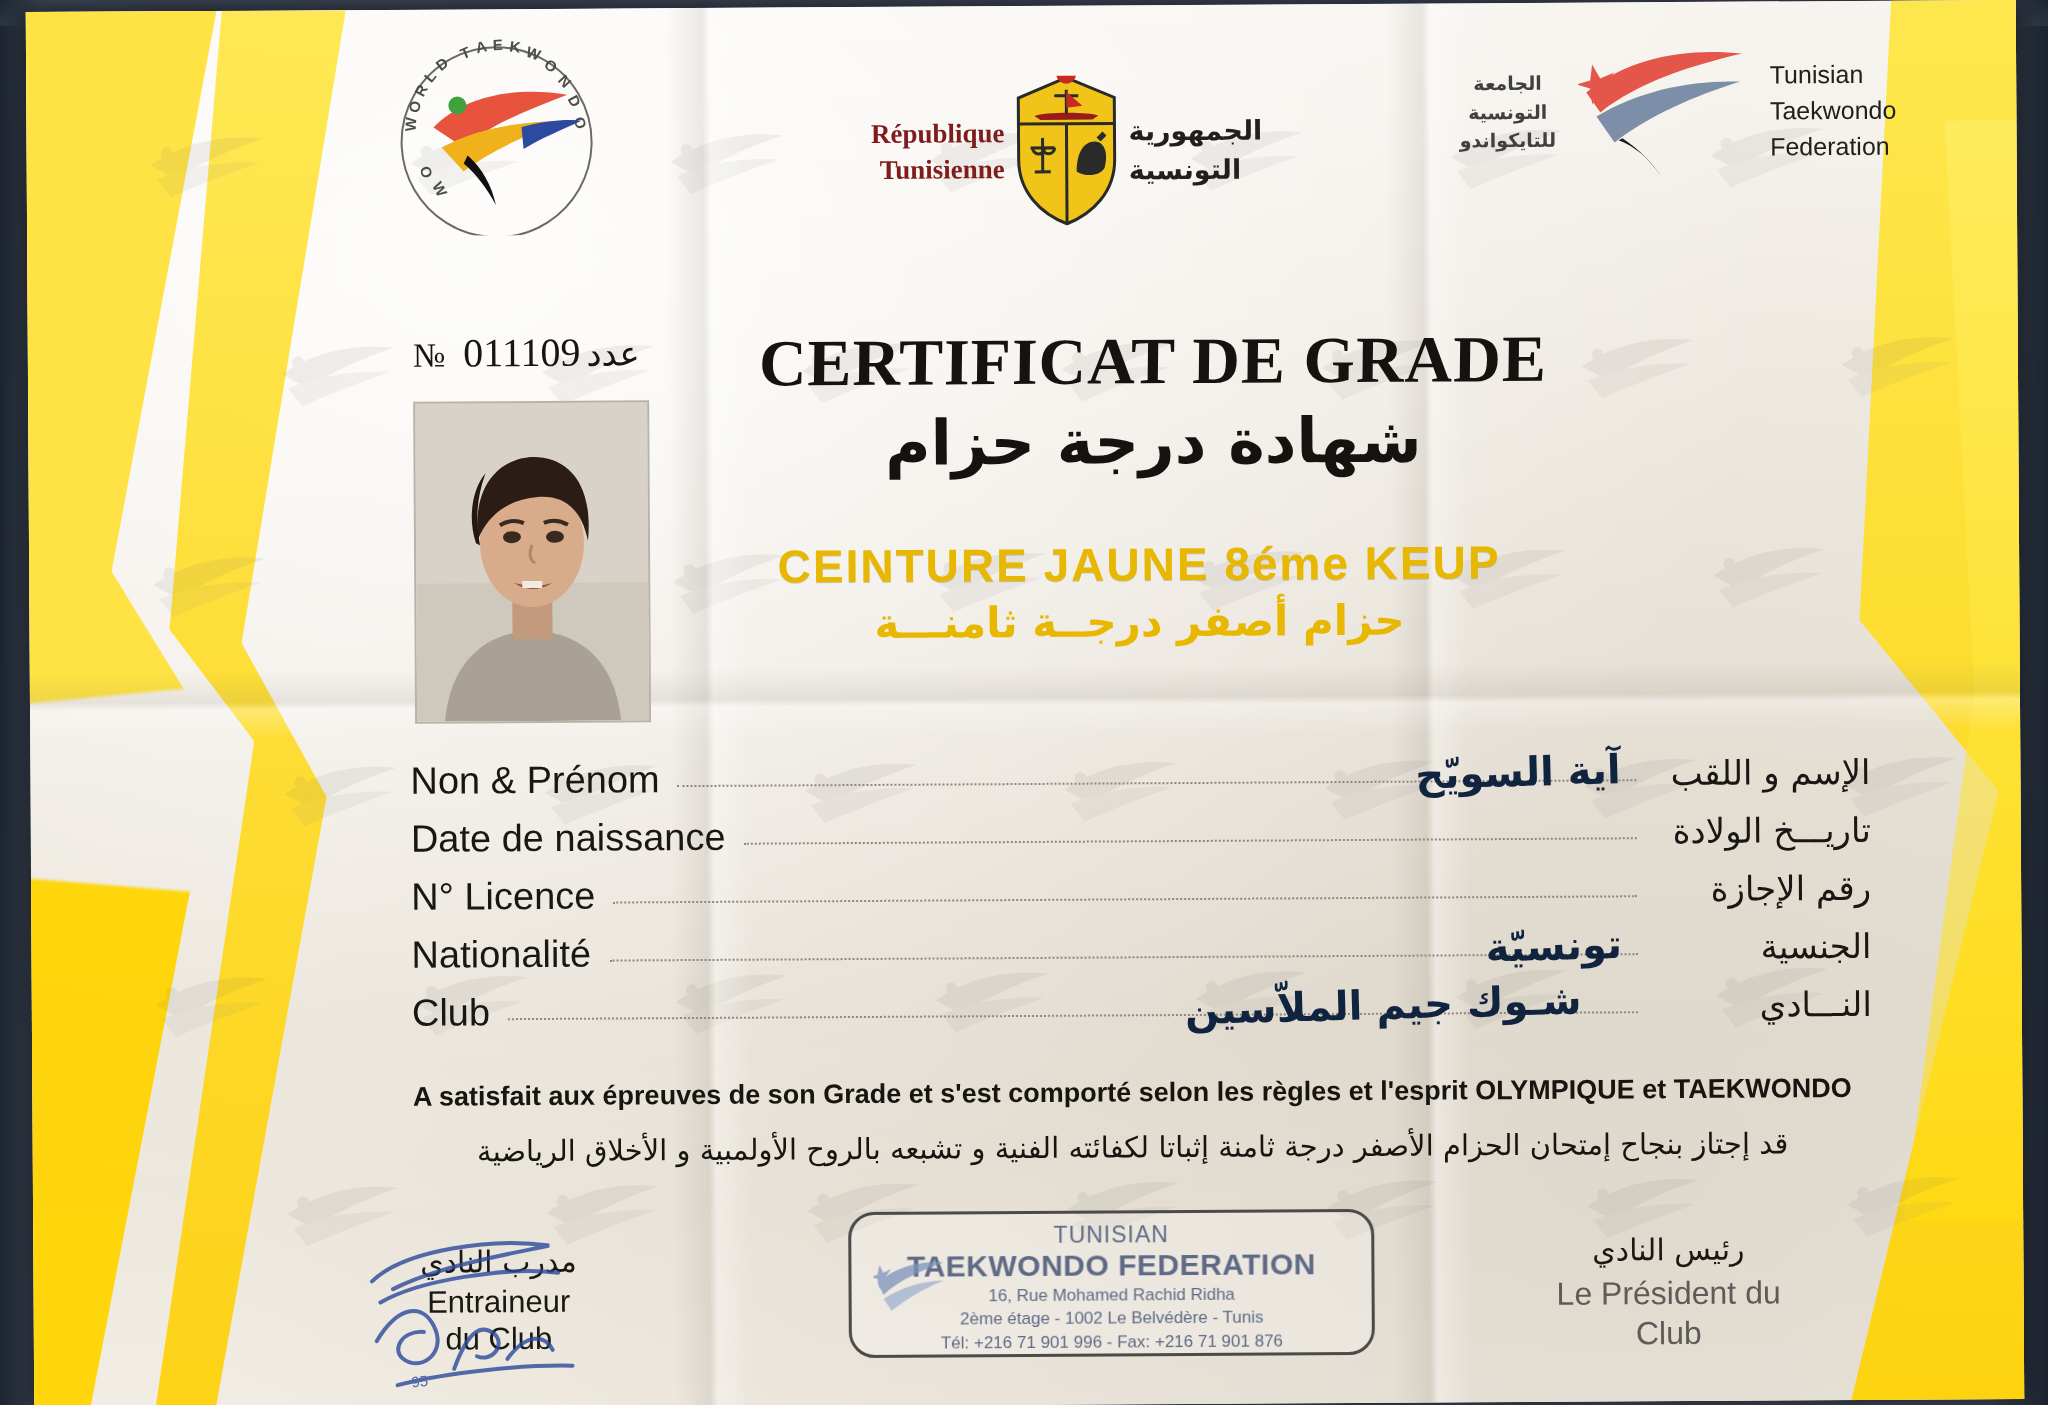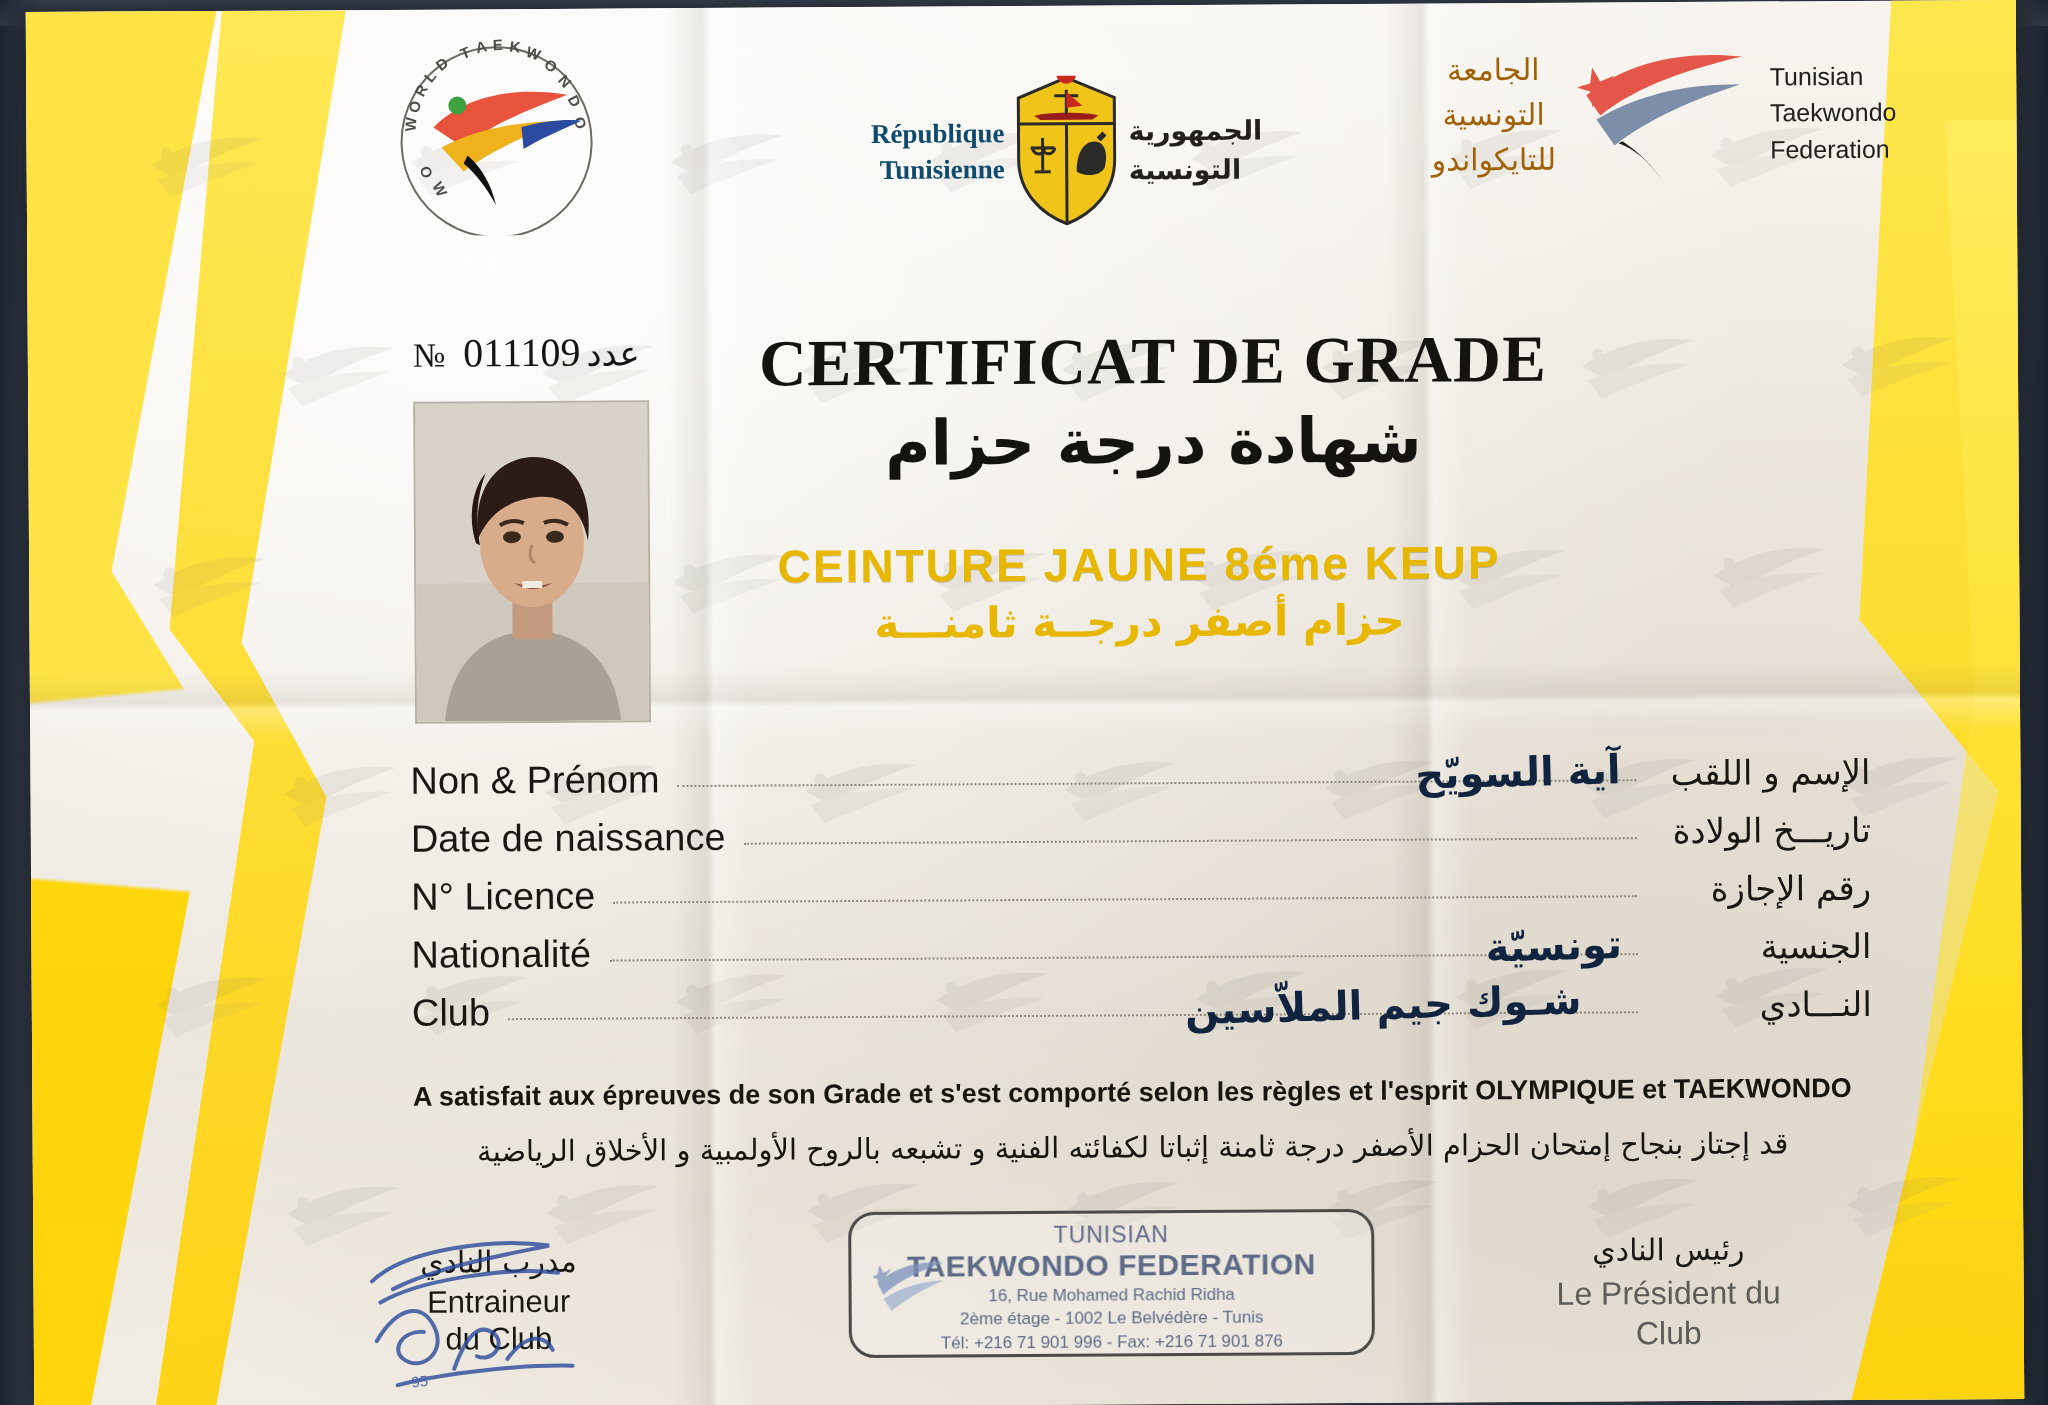--- a/index.html
+++ b/index.html
@@ -136,21 +136,21 @@
     width: 420px;
     display: flex;
     align-items: center;
     justify-content: center;
     gap: 10px;
   }
   .rep-fr {
     font-family: "Liberation Serif", serif;
     font-weight: 700;
     font-size: 27px;
-    color: #0c4a6e;
+    color: #7f1d1d;
     line-height: 1.35;
     text-align: right;
     width: 150px;
   }
   .rep-ar {
     font-family: "DejaVu Sans", sans-serif;
     font-weight: 700;
     font-size: 27px;
     color: #23201c;
     line-height: 1.45;
@@ -166,23 +166,23 @@
     position: absolute;
     right: 120px; top: 26px;
     display: flex;
     align-items: center;
     gap: 22px;
   }
   .ttf-ar {
     font-family: "DejaVu Sans", sans-serif;
     direction: rtl;
     text-align: center;
-    font-size: 30px;
-    font-weight: 400;
-    color: #a16207;
+    font-size: 19px;
+    font-weight: 700;
+    color: #404040;
     line-height: 1.5;
   }
   .ttf-en {
     font-family: "Liberation Sans", sans-serif;
     font-size: 25px;
     color: #22201d;
     line-height: 1.45;
   }
   .ttf-mark { width: 170px; height: 130px; }
 

